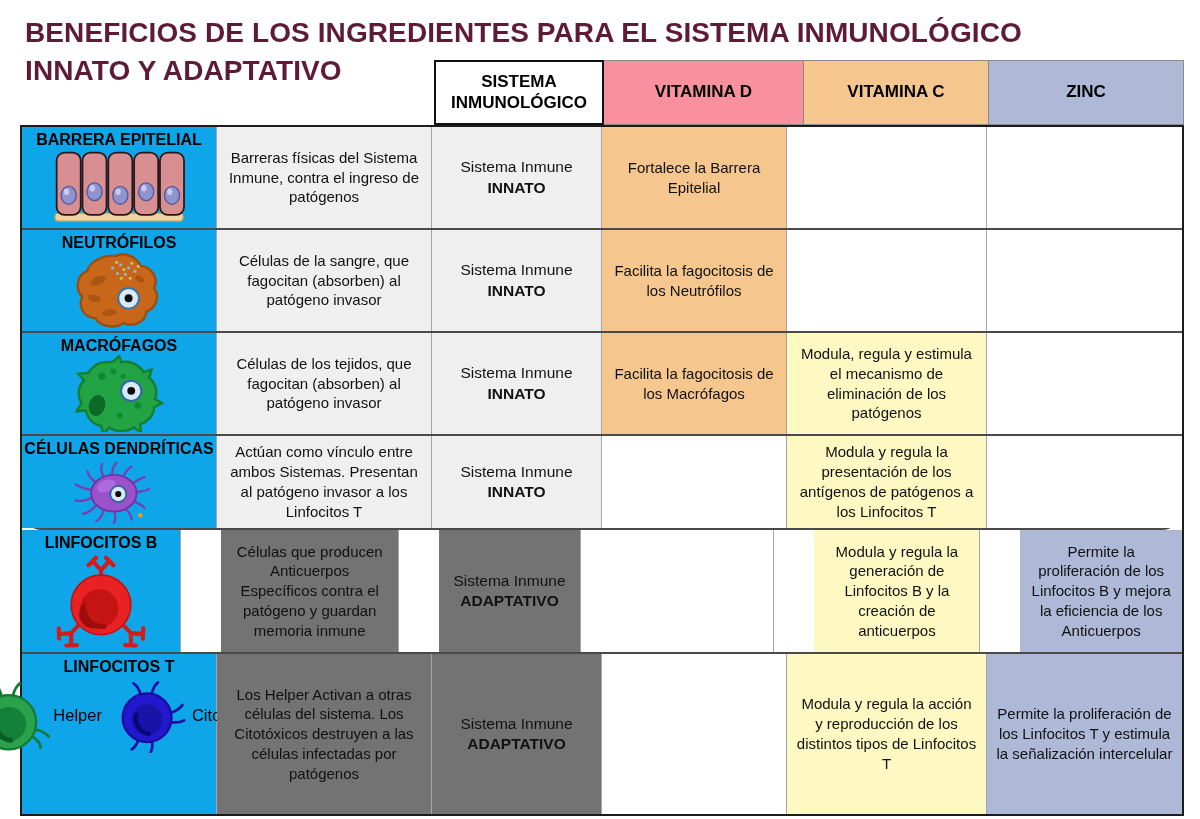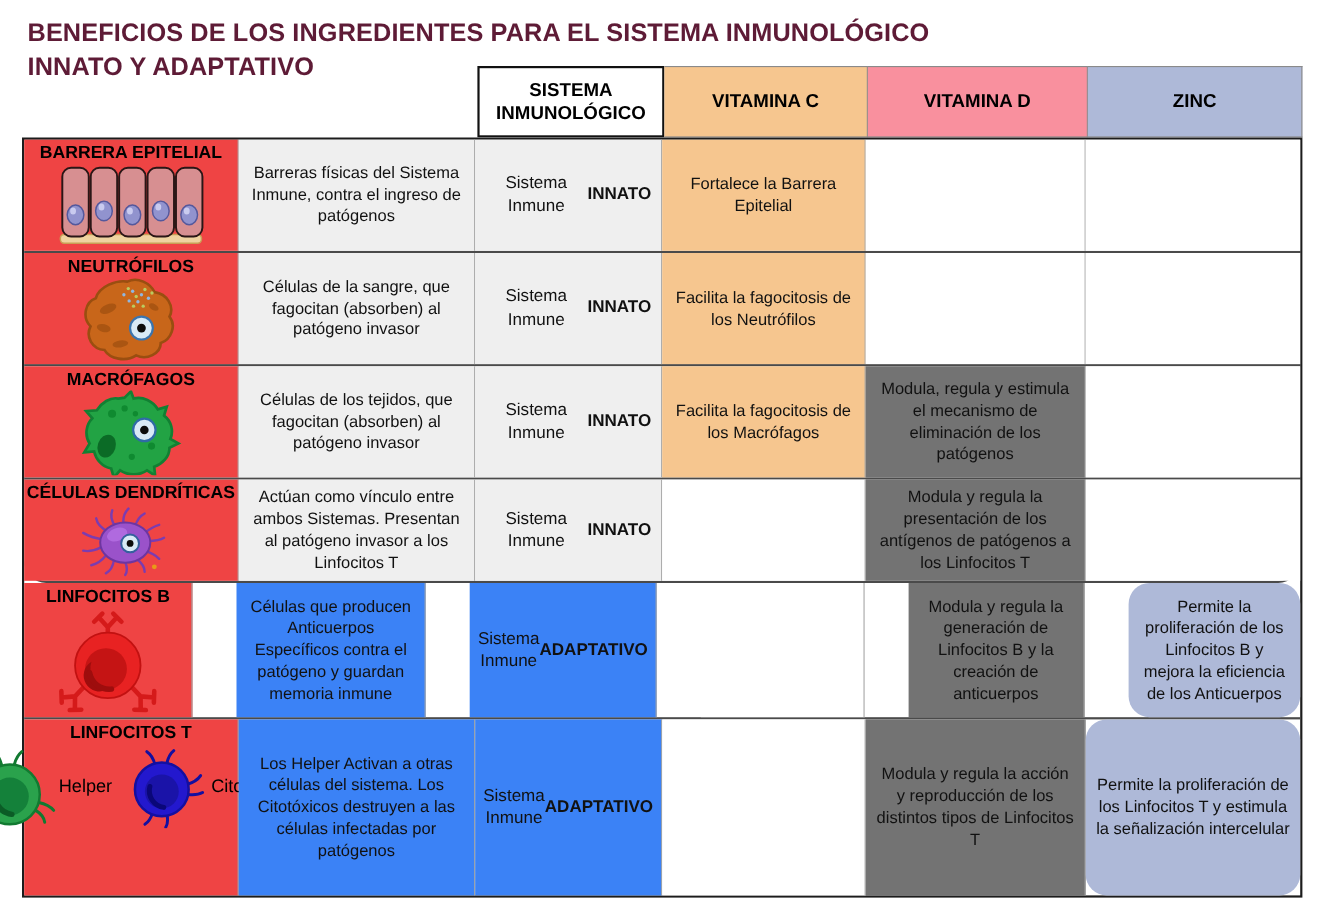--- a/index.html
+++ b/index.html
@@ -6,21 +6,21 @@
   body {
     width:1200px; height:819px; background:#ffffff;
     font-family:"Liberation Sans","DejaVu Sans",sans-serif;
     color:#111; overflow:hidden;
   }
   .page { position:relative; width:1200px; height:819px; }
 
   
   .title {
     position:absolute; left:25px; top:14px;
-    font-size:23px; font-weight:bold; line-height:1.34;
+    font-size:28px; font-weight:bold; line-height:1.34;
     color:#5E1B36; letter-spacing:0.1px;
   }
 
   
   .header-row { position:absolute; left:434px; top:60px; display:flex; height:65px; }
   .hcell {
     display:flex; align-items:center; justify-content:center; text-align:center;
     font-weight:bold; font-size:17px; line-height:1.2; color:#000; padding:0 6px;
   }
   .h-sistema { width:170px; background:#ffffff; border:2.5px solid #111; }
@@ -36,54 +36,54 @@
   .r4 { height:94px;border-radius:20px; }
   .r5 { height:124px;gap:40px; }
   .r6 { height:160px; }
 
   .cell {
     display:flex; align-items:center; justify-content:center; text-align:center;
     padding:3px 9px; font-size:15px; line-height:1.32;
     border-right:1px solid #A6A6A6;
   }
   .cell:last-child { border-right:none; }
-  .c1 { width:195px; background:#ef4444; flex-direction:column; justify-content:flex-start; padding:2px 2px; }
+  .c1 { width:195px; background:#0ea5e9; flex-direction:column; justify-content:flex-start; padding:2px 2px; }
   .c2 { width:215px; }
-  .c3 { width:170px; flex-direction:row; font-size:15.5px; }
+  .c3 { width:170px; flex-direction:column; font-size:15.5px; }
   .c4 { width:185px; }
   .c5 { width:200px; }
   .c6 { width:195px; }
 
   .bg-light  { background:#EFEFEF; }
-  .bg-gray   { background:#3b82f6; }
+  .bg-gray   { background:#737373; }
   .bg-orange { background:#F6C68F; }
-  .bg-pink   { background:#737373; }
+  .bg-pink   { background:#fef9c3; }
   .bg-white  { background:#ffffff; }
 
   .row-name { font-weight:bold; font-size:16px; color:#000; line-height:1.15; padding-top:2px; white-space:nowrap; }
   .sys-b { font-weight:bold; }
 
-  .zinc-cell-filled { background:#AEB9D8;border-radius:19px; }
+  .zinc-cell-filled { background:#AEB9D8; }
 
   .t-cells { display:flex; align-items:flex-end; gap:2px; margin-top:1px; }
   .t-cell { display:flex; flex-direction:row; align-items:center; }
   .t-cell span { font-size:16.5px; color:#000; line-height:1.05; }
   .icon-svg { display:block; }
 </style>
 </head>
 <body>
 
 <div class="page">
 
   <h1 class="title"><span>BENEFICIOS DE LOS INGREDIENTES PARA EL SISTEMA INMUNOLÓGICO</span><br><span>INNATO Y ADAPTATIVO</span></h1>
 
   <div class="header-row">
     <div class="hcell h-sistema">SISTEMA INMUNOLÓGICO</div>
+    <div class="hcell h-vitd">VITAMINA D</div>
     <div class="hcell h-vitc">VITAMINA C</div>
-    <div class="hcell h-vitd">VITAMINA D</div>
     <div class="hcell h-zinc">ZINC</div>
   </div>
 
   <div class="table">
 
     <div class="row r1">
       <div class="cell c1">
         <div class="row-name">BARRERA EPITELIAL</div>
         <svg class="icon-svg" width="152" height="80" viewBox="0 0 160 86">
           <rect x="8" y="72" width="144" height="9" rx="4" fill="#EFD3A0" stroke="#C99F55" stroke-width="1.5"></rect>

